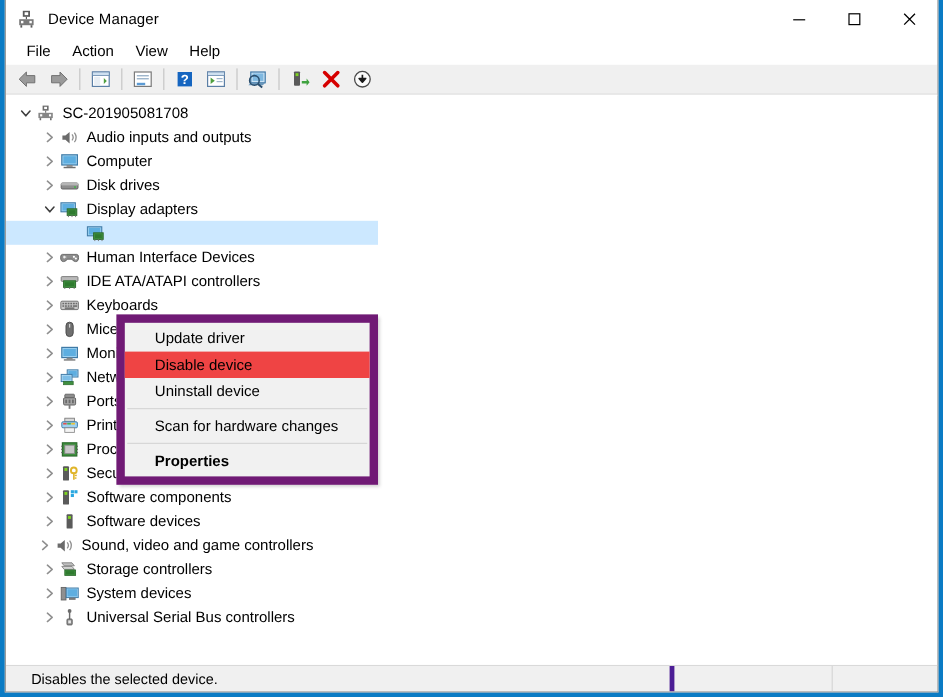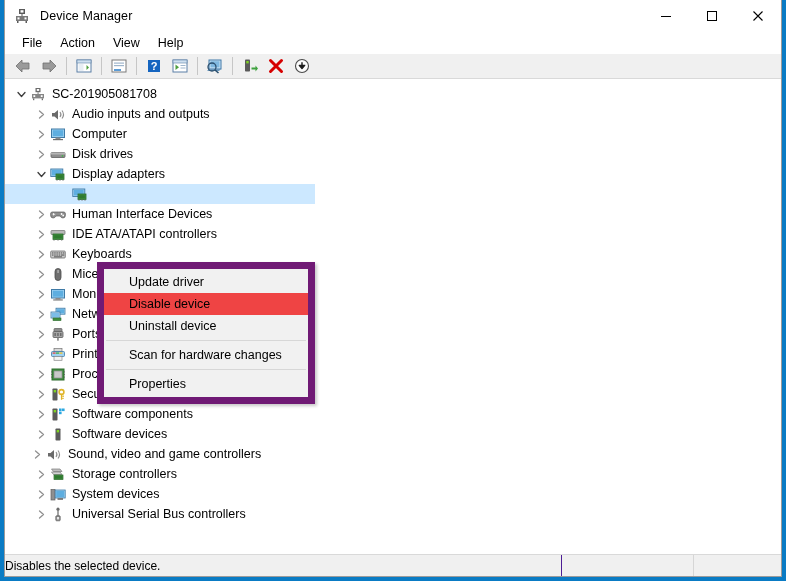--- a/index.html
+++ b/index.html
@@ -160,43 +160,43 @@
   .ctxitem {
     height: 22px;
     display: flex;
     align-items: center;
     padding-left: 25px;
     font-size: 12.5px;
     color: #000;
     cursor: default;
   }
   .ctxitem.highlight { background: #ef4444; }
-  .ctxitem.bold { font-weight: normal; }
+  .ctxitem.bold { font-weight: bold; }
   .ctxsep {
     height: 1px;
     background: #d7d7d7;
     margin: 3px 2px 3px 2px;
   }
   
   .statusbar {
     height: 22px;
     min-height: 22px;
     background: #f0f0f0;
     border-top: 1px solid #d9d9d9;
     display: flex;
     align-items: stretch;
     font-size: 12px;
   }
   .status-main {
     flex: 0 0 557px;
     display: flex;
     align-items: center;
-    padding-left: 0;
+    padding-left: 21px;
     color: #000;
-    border-right: 1px solid #4c1d95;
+    border-right: 4px solid #4c1d95;
   }
   .status-p2 {
     flex: 0 0 132px;
     border-right: 1px solid #d6d6d6;
   }
   .status-p3 { flex: 1; }
 </style>
 </head>
 <body>
 

